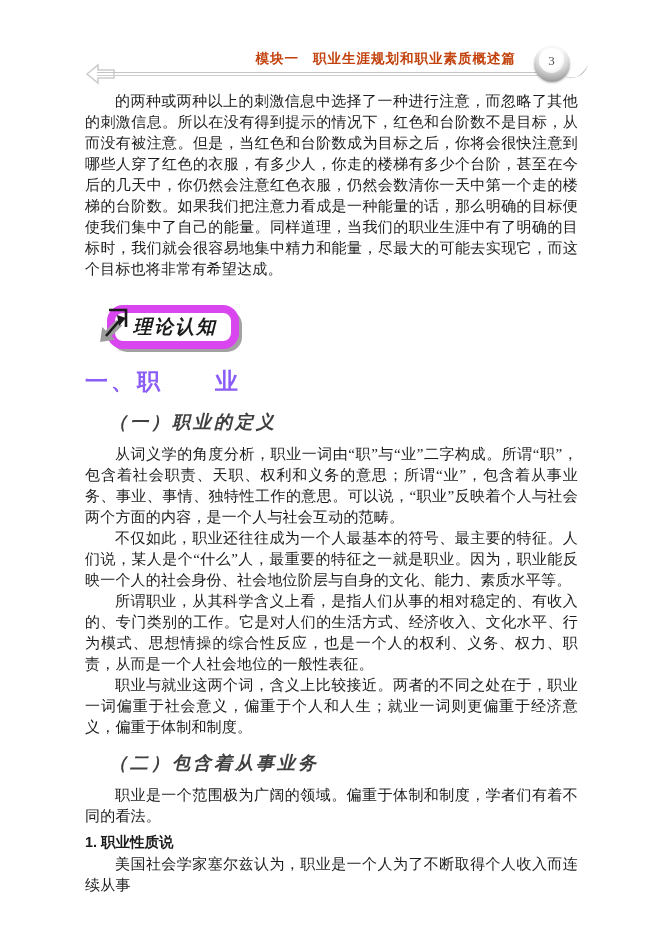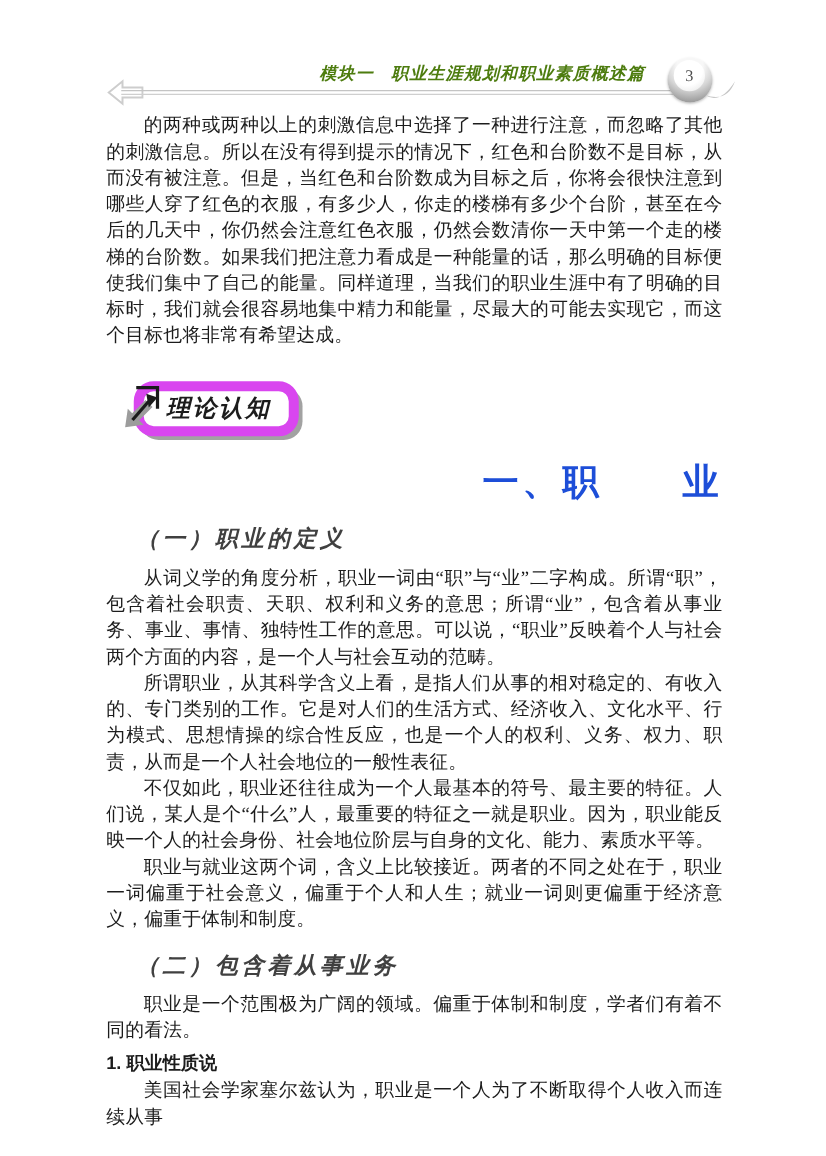--- a/index.html
+++ b/index.html
@@ -13,21 +13,21 @@
 
   
   .header { position:relative; height:84px; }
   .header-rule {
     position:absolute; left:12px; right:26px; top:72px; height:4px;
     border-top:1px solid #c4c4c4; border-bottom:1px solid #cfcfcf;
   }
   .back-arrow { position:absolute; left:0; top:63px; }
   .header-text {
     position:absolute; right:62px; top:50px; white-space:nowrap;
-    font-style:italic; font-weight:bold; font-size:13.5px; letter-spacing:1px; color:#4d7c0f;
+    font-weight:bold; font-size:13.5px; letter-spacing:1px; color:#c2410c;
   }
   .header-text .module { margin-right:14px; }
   .sphere {
     position:absolute; right:8px; top:46px; width:36px; height:36px; border-radius:50%;
     background:radial-gradient(circle at 50% 18%, #f7f7f7 0 30%, #d6d6d6 55%, #9a9a9a 85%, #8b8b8b 100%);
     box-shadow:0 1px 2px rgba(0,0,0,.25);
   }
   .sphere-inner {
     position:absolute; left:5px; top:2px; width:25px; height:25px; border-radius:50%;
     background:radial-gradient(circle at 42% 32%, #ffffff 55%, #ececec 85%, #dcdcdc 100%);
@@ -48,21 +48,21 @@
   .badge {
     position:relative; display:inline-block; margin-top:6px;
     border:8px solid #d946ef; border-radius:16px; background:#fff;
     padding:1px 14px 1px 18px; box-shadow:4px 4px 0 -1px #a2a2a2;
     font-style:italic; font-weight:bold; font-size:19px; letter-spacing:2px;
   }
   .badge-icon { position:absolute; left:-22px; top:-9px; z-index:2; }
 
   
   .section-title {
-    margin-top:27px; text-align:right; font-size:29px; letter-spacing:3px; color:#1d4ed8;
+    margin-top:27px; text-align:left; font-size:23px; letter-spacing:3px; color:#8b5cf6;
   }
   .sub-heading {
     margin-top:13px; margin-left:24px; font-style:italic; font-size:18px;
     letter-spacing:3px; color:#404040;
   }
   .after-heading { margin-top:10px; }
   .point-title {
     margin-top:5px; 
     font-family:"Liberation Sans","DejaVu Sans",sans-serif;
     font-weight:bold; font-size:14.5px; line-height:21px;
@@ -104,22 +104,22 @@
           <polygon points="24,11 33,14 26,22" fill="#1a1a1a"></polygon>
         </svg>
         <span>理论认知</span>
       </span>
     </div>
 
     <h1 class="section-title">一、职　　业</h1>
 
     <h2 class="sub-heading">（一）职业的定义</h2>
     <p class="para after-heading">从词义学的角度分析，职业一词由“职”与“业”二字构成。所谓“职”，包含着社会职责、天职、权利和义务的意思；所谓“业”，包含着从事业务、事业、事情、独特性工作的意思。可以说，“职业”反映着个人与社会两个方面的内容，是一个人与社会互动的范畴。</p>
+    <p class="para">不仅如此，职业还往往成为一个人最基本的符号、最主要的特征。人们说，某人是个“什么”人，最重要的特征之一就是职业。因为，职业能反映一个人的社会身份、社会地位阶层与自身的文化、能力、素质水平等。</p>
     <p class="para">所谓职业，从其科学含义上看，是指人们从事的相对稳定的、有收入的、专门类别的工作。它是对人们的生活方式、经济收入、文化水平、行为模式、思想情操的综合性反应，也是一个人的权利、义务、权力、职责，从而是一个人社会地位的一般性表征。</p>
-    <p class="para">不仅如此，职业还往往成为一个人最基本的符号、最主要的特征。人们说，某人是个“什么”人，最重要的特征之一就是职业。因为，职业能反映一个人的社会身份、社会地位阶层与自身的文化、能力、素质水平等。</p>
     <p class="para">职业与就业这两个词，含义上比较接近。两者的不同之处在于，职业一词偏重于社会意义，偏重于个人和人生；就业一词则更偏重于经济意义，偏重于体制和制度。</p>
 
     <h2 class="sub-heading">（二）包含着从事业务</h2>
     <p class="para after-heading">职业是一个范围极为广阔的领域。偏重于体制和制度，学者们有着不同的看法。</p>
     <p class="point-title">1. 职业性质说</p>
     <p class="para point-para">美国社会学家塞尔兹认为，职业是一个人为了不断取得个人收入而连续从事</p>
 
   </div>
 </div>
 

